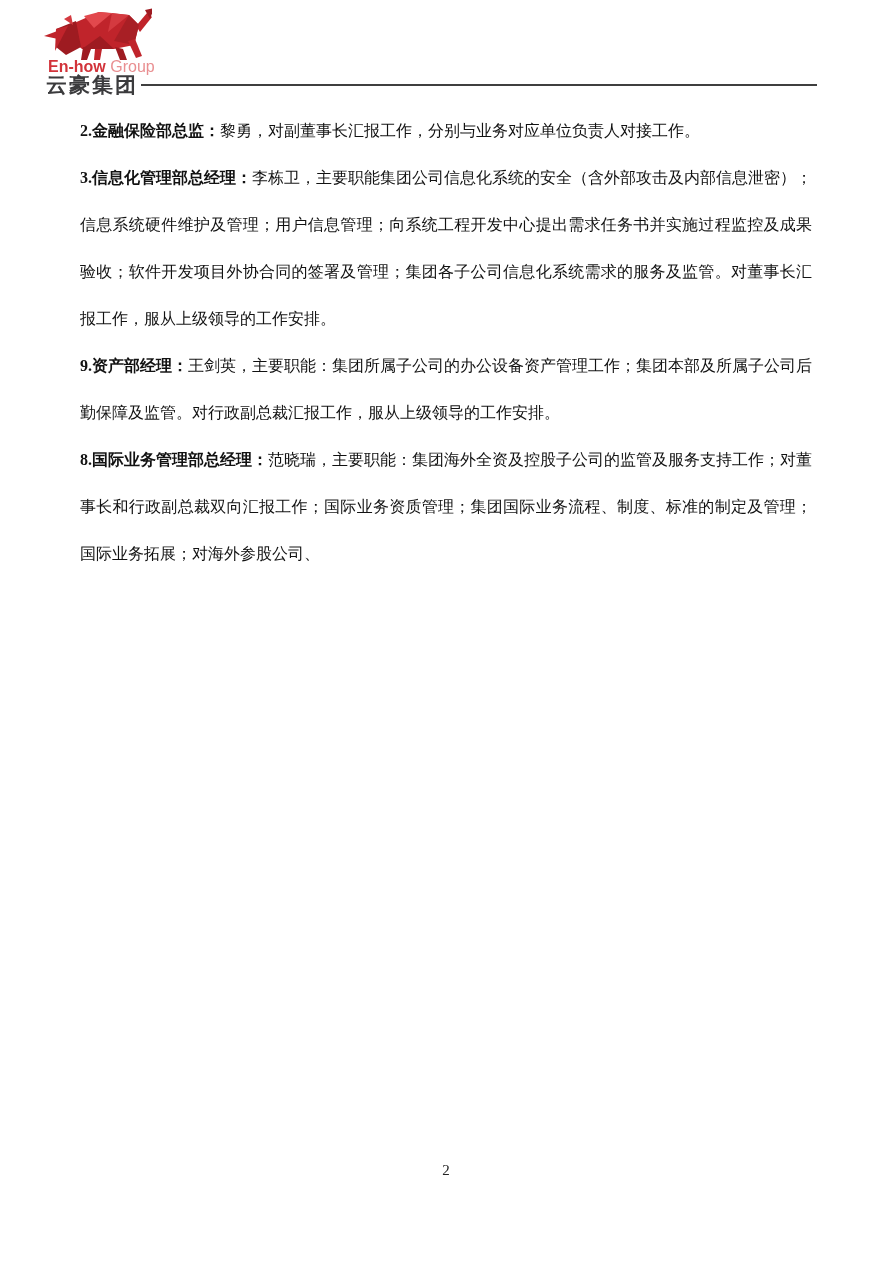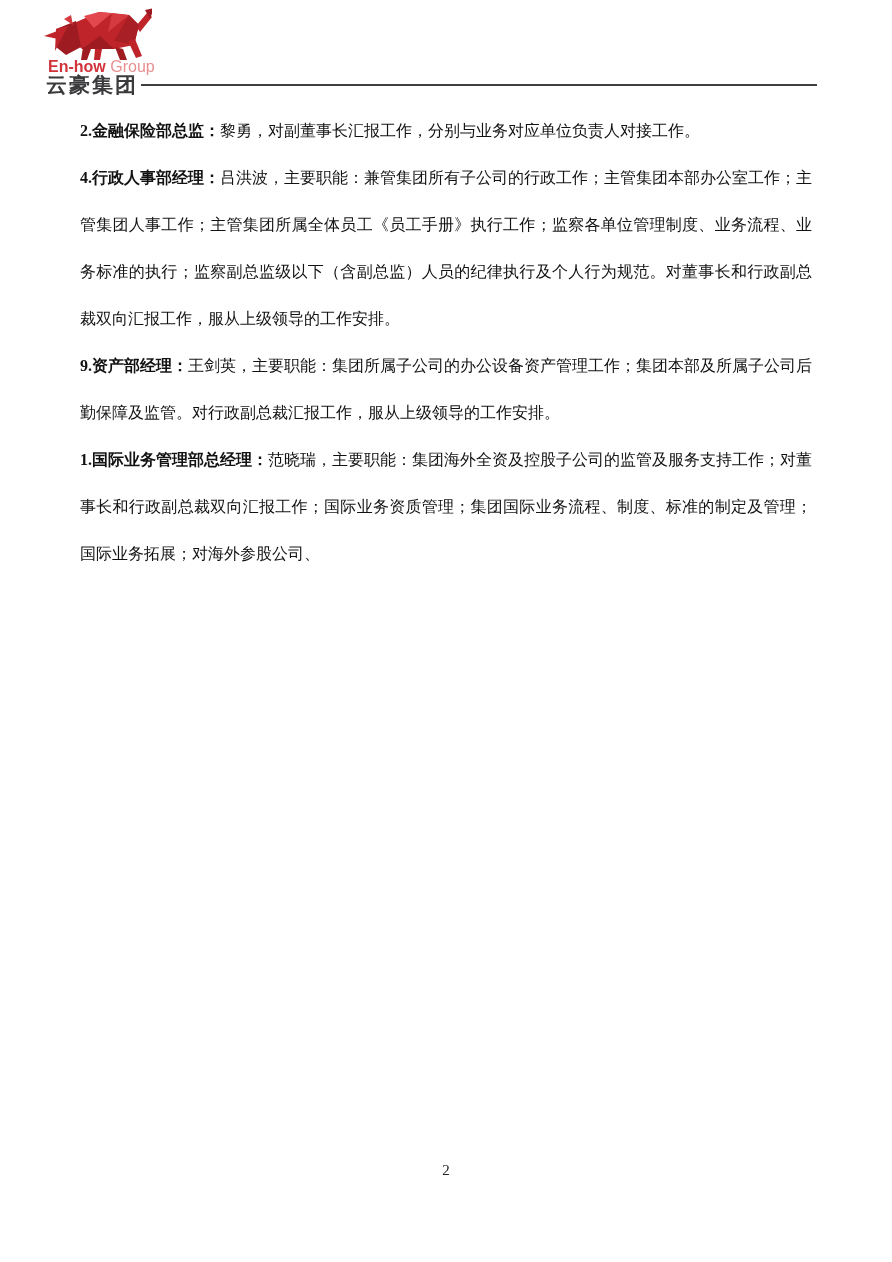--- a/index.html
+++ b/index.html
@@ -101,20 +101,20 @@
       <polygon points="71,39 79,41 83,52 76,52" fill="#9e1b21"></polygon>
       <polygon points="84,33 91,31 98,48 92,50" fill="#c0242b"></polygon>
     </svg>
     <div class="logo-en"><span class="en-bold">En-how</span> <span class="en-light">Group</span></div>
     <div class="logo-cn">云豪集团</div>
   </div>
   <div class="header-rule"></div>
 
   <div class="doc">
     <p><b>2.金融保险部总监：</b><span>黎勇，对副董事长汇报工作，分别与业务对应单位负责人对接工作。</span></p>
-    <p><b>4.行政人事部经理：</b><span>吕洪波，主要职能：兼管集团所有子公司的行政工作；主管集团本部办公室工作；主管集团人事工作；主管集团所属全体员工《员工手册》执行工作；监察各单位管理制度、业务流程、业务标准的执行；监察副总监级以下（含副总监）人员的纪律执行及个人行为规范。对董事长和行政副总裁双向汇报工作，服从上级领导的工作安排。</span></p>
+    <p><b>3.信息化管理部总经理：</b><span>李栋卫，主要职能集团公司信息化系统的安全（含外部攻击及内部信息泄密）；信息系统硬件维护及管理；用户信息管理；向系统工程开发中心提出需求任务书并实施过程监控及成果验收；软件开发项目外协合同的签署及管理；集团各子公司信息化系统需求的服务及监管。对董事长汇报工作，服从上级领导的工作安排。</span></p>
     <p><b>9.资产部经理：</b><span>王剑英，主要职能：集团所属子公司的办公设备资产管理工作；集团本部及所属子公司后勤保障及监管。对行政副总裁汇报工作，服从上级领导的工作安排。</span></p>
-    <p><b>1.国际业务管理部总经理：</b><span>范晓瑞，主要职能：集团海外全资及控股子公司的监管及服务支持工作；对董事长和行政副总裁双向汇报工作；国际业务资质管理；集团国际业务流程、制度、标准的制定及管理；国际业务拓展；对海外参股公司、</span></p>
+    <p><b>8.国际业务管理部总经理：</b><span>范晓瑞，主要职能：集团海外全资及控股子公司的监管及服务支持工作；对董事长和行政副总裁双向汇报工作；国际业务资质管理；集团国际业务流程、制度、标准的制定及管理；国际业务拓展；对海外参股公司、</span></p>
   </div>
 
   <div class="footer">2</div>
 
 </div>
 
 </body></html>

